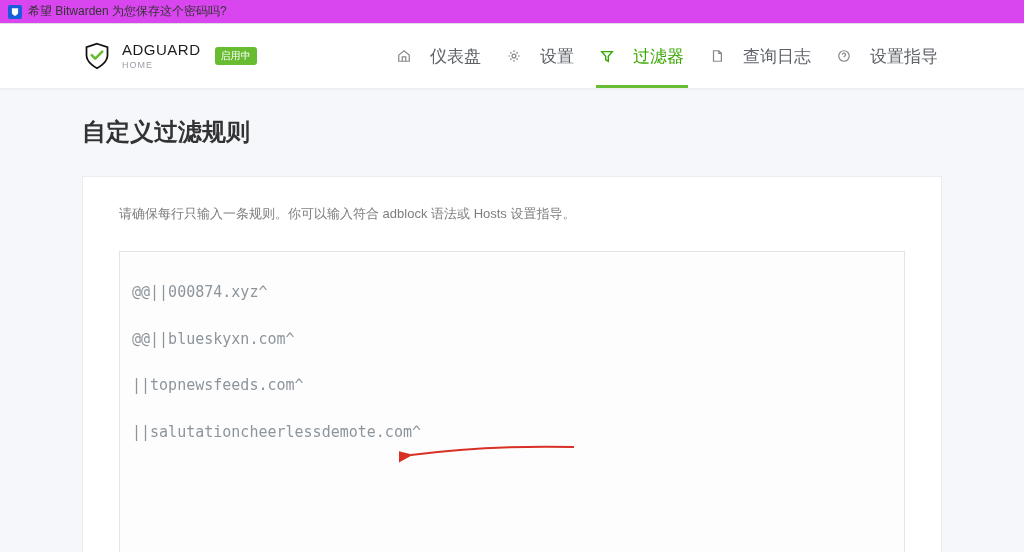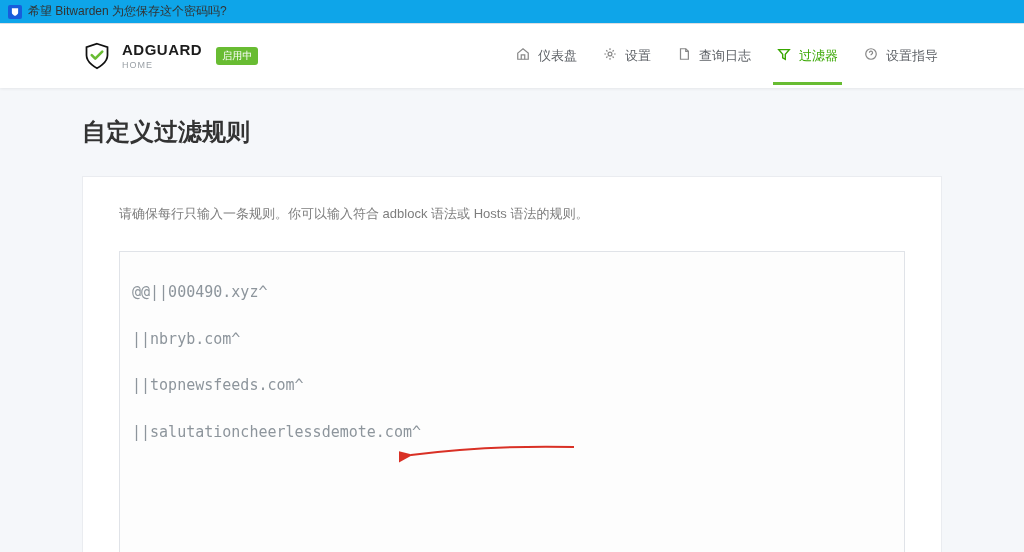--- a/index.html
+++ b/index.html
@@ -8,21 +8,21 @@
       background: #f5f7fa;
       width: 1024px;
       height: 552px;
       overflow: hidden;
       position: relative;
     }
 
     
     .browser-bar {
       height: 24px;
-      background: #0ea5e9;
+      background: #d946ef;
       border-bottom: 1px solid #dfe1e5;
       box-shadow: 0 1px 2px rgba(0,0,0,0.08);
       padding: 3px 8px;
       font-size: 12px;
       color: #333;
       display: flex;
       align-items: center;
     }
     .browser-bar .bw-icon {
       width: 14px;
@@ -63,21 +63,21 @@
       display: inline-flex;
       align-items: center;
       justify-content: center;
     }
     .logo-text {
       display: flex;
       flex-direction: column;
       line-height: 1;
     }
     .logo-text .main {
-      font-weight: 700;
+      font-weight: 400;
       font-size: 15px;
       letter-spacing: 0.5px;
       color: #1c1c1c;
     }
     .logo-text .sub {
       font-size: 9px;
       letter-spacing: 1px;
       color: #9aa0a6;
       margin-top: 4px;
     }
@@ -89,22 +89,23 @@
       border-radius: 3px;
       margin-left: 4px;
     }
 
     .nav {
       display: flex;
       gap: 18px;
     }
     .nav-item {
       display: flex;
-      gap: 8px;
-      font-size: 13px;
+      align-items: center;
+      gap: 19px;
+      font-size: 17px;
       color: #5f6368;
       padding: 20px 4px 17px;
       cursor: pointer;
       border-bottom: 3px solid transparent;
     }
     .nav-item.active {
       color: #38a700;
       border-bottom-color: #68bc32;
     }
     .nav-icon {
@@ -199,59 +200,59 @@
       </div>
       <div class="nav-item">
         <span class="nav-icon">
           <svg viewBox="0 0 16 16" width="14" height="14" fill="none" stroke="#888" stroke-width="1.4">
               <circle cx="8" cy="8" r="2.2"></circle>
               <path d="M8 1.5v2M8 12.5v2M14.5 8h-2M3.5 8h-2M12.3 3.7l-1.4 1.4M5.1 10.9l-1.4 1.4M12.3 12.3l-1.4-1.4M5.1 5.1L3.7 3.7"></path>
             </svg>
         </span>
         <span>设置</span>
       </div>
+      <div class="nav-item active">
+        <span class="nav-icon">
+          <svg viewBox="0 0 16 16" width="14" height="14" fill="none" stroke="#38a700" stroke-width="1.6">
+              <path d="M2 3h12l-4.5 5.2V14l-3-1.5V8.2z"></path>
+            </svg>
+        </span>
+        <span>过滤器</span>
+      </div>
       <div class="nav-item">
         <span class="nav-icon">
           <svg viewBox="0 0 16 16" width="14" height="14" fill="none" stroke="#888" stroke-width="1.4">
               <path d="M4 2h6l3 3v9H4z"></path>
               <path d="M10 2v3h3"></path>
             </svg>
         </span>
         <span>查询日志</span>
-      </div>
-      <div class="nav-item active">
-        <span class="nav-icon">
-          <svg viewBox="0 0 16 16" width="14" height="14" fill="none" stroke="#38a700" stroke-width="1.6">
-              <path d="M2 3h12l-4.5 5.2V14l-3-1.5V8.2z"></path>
-            </svg>
-        </span>
-        <span>过滤器</span>
       </div>
       <div class="nav-item">
         <span class="nav-icon">
           <svg viewBox="0 0 16 16" width="14" height="14" fill="none" stroke="#888" stroke-width="1.4">
               <circle cx="8" cy="8" r="6"></circle>
               <path d="M6.2 6.5a1.8 1.8 0 1 1 2.6 1.6c-.6.3-.8.7-.8 1.3M8 12h0"></path>
             </svg>
         </span>
         <span>设置指导</span>
       </div>
     </div>
   </div>
 </div>
 
 <div class="container">
   <h1 class="page-title">自定义过滤规则</h1>
 
   <div class="panel">
-    <p class="hint">请确保每行只输入一条规则。你可以输入符合 adblock 语法或 Hosts 语法的规则。</p>
+    <p class="hint">请确保每行只输入一条规则。你可以输入符合 adblock 语法或 Hosts 设置指导。</p>
 
     <div class="rules-box">
-<div class="rule-line">@@||000490.xyz^</div>
-<div class="rule-line">||nbryb.com^</div>
+<div class="rule-line">@@||000874.xyz^</div>
+<div class="rule-line">@@||blueskyxn.com^</div>
 <div class="rule-line">||topnewsfeeds.com^</div>
 <div class="rule-line">||salutationcheerlessdemote.com^</div>
 
 
 
     </div>
 
     <svg class="arrow" style="left:316px; top:260px;" width="180" height="30">
       <defs>
         <marker id="ah" markerWidth="10" markerHeight="8" refX="1" refY="4" orient="auto">

